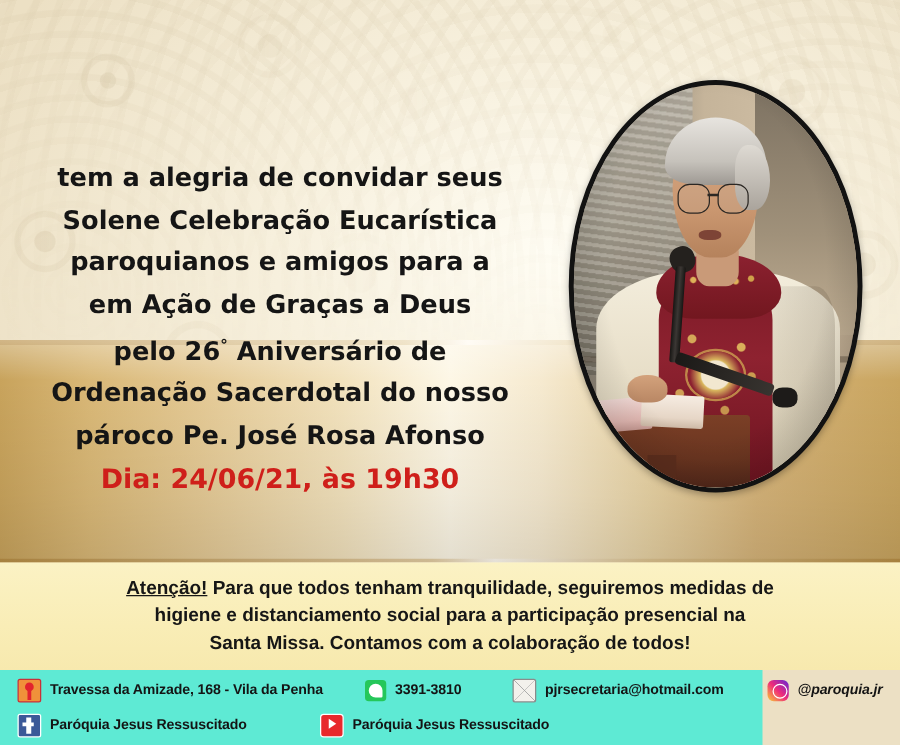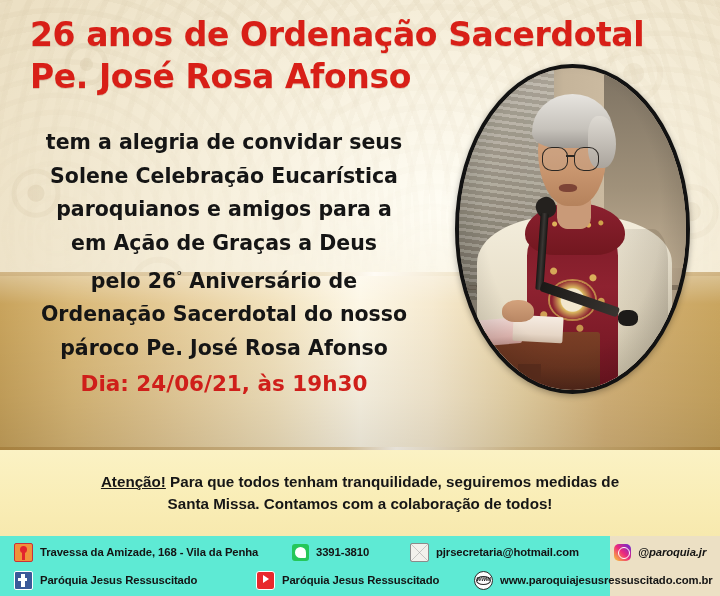--- a/index.html
+++ b/index.html
@@ -572,24 +572,20 @@
 <body>
 
 <div class="poster">
 
   <div class="bg-base"></div>
   <div class="bg-damask"></div>
   <div class="bg-damask2"></div>
   <div class="gold-band"></div>
   <div class="gold-sheen"></div>
 
-  <div class="title-block">
-    <div class="title-line l1">26 anos de Ordenação Sacerdotal</div>
-    <div class="title-line l2">Pe. José Rosa Afonso</div>
-  </div>
 
   <div class="photo-wrap">
     <div class="photo-oval">
       <span class="ph ph-bg-wall"></span>
       <span class="ph ph-stone"></span>
       <span class="ph ph-wall-dark"></span>
       <span class="ph ph-wall-light"></span>
       <span class="ph ph-floorline"></span>
 
       <span class="ph ph-alb"></span>
@@ -631,20 +627,21 @@
     <div class="body-line">em Ação de Graças a Deus</div>
     <div class="body-line sup"><span>pelo 26</span><sup>°</sup><span> Aniversário de</span></div>
     <div class="body-line">Ordenação Sacerdotal do nosso</div>
     <div class="body-line">pároco Pe. José Rosa Afonso</div>
     <div class="body-line date">Dia: 24/06/21, às 19h30</div>
   </div>
 
   <div class="notice">
     <div class="notice-inner">
       <div class="notice-line"><span class="att">Atenção!</span><span> Para que todos tenham tranquilidade, seguiremos  medidas de</span></div>
+      <div class="notice-line">higiene e distanciamento social para a participação presencial na</div>
       <div class="notice-line">Santa Missa. Contamos com a colaboração de todos!</div>
     </div>
   </div>
 
   <div class="footer">
 
     <div class="f-row r1">
       <div class="f-item" style="left:14px;">
         <span class="ico ico-pin">
             <i></i>
@@ -677,23 +674,17 @@
             <i></i>
           </span>
         <span class="f-label">Paróquia Jesus Ressuscitado</span>
       </div>
       <div class="f-item" style="left:256px;">
         <span class="ico ico-yt">
             <i></i>
           </span>
         <span class="f-label">Paróquia Jesus Ressuscitado</span>
       </div>
-      <div class="f-item" style="left:474px;">
-        <span class="ico ico-www">
-            <i>WWW</i>
-          </span>
-        <span class="f-label">www.paroquiajesusressuscitado.com.br</span>
-      </div>
     </div>
 
   </div>
 
 </div>
 
 </body></html>

